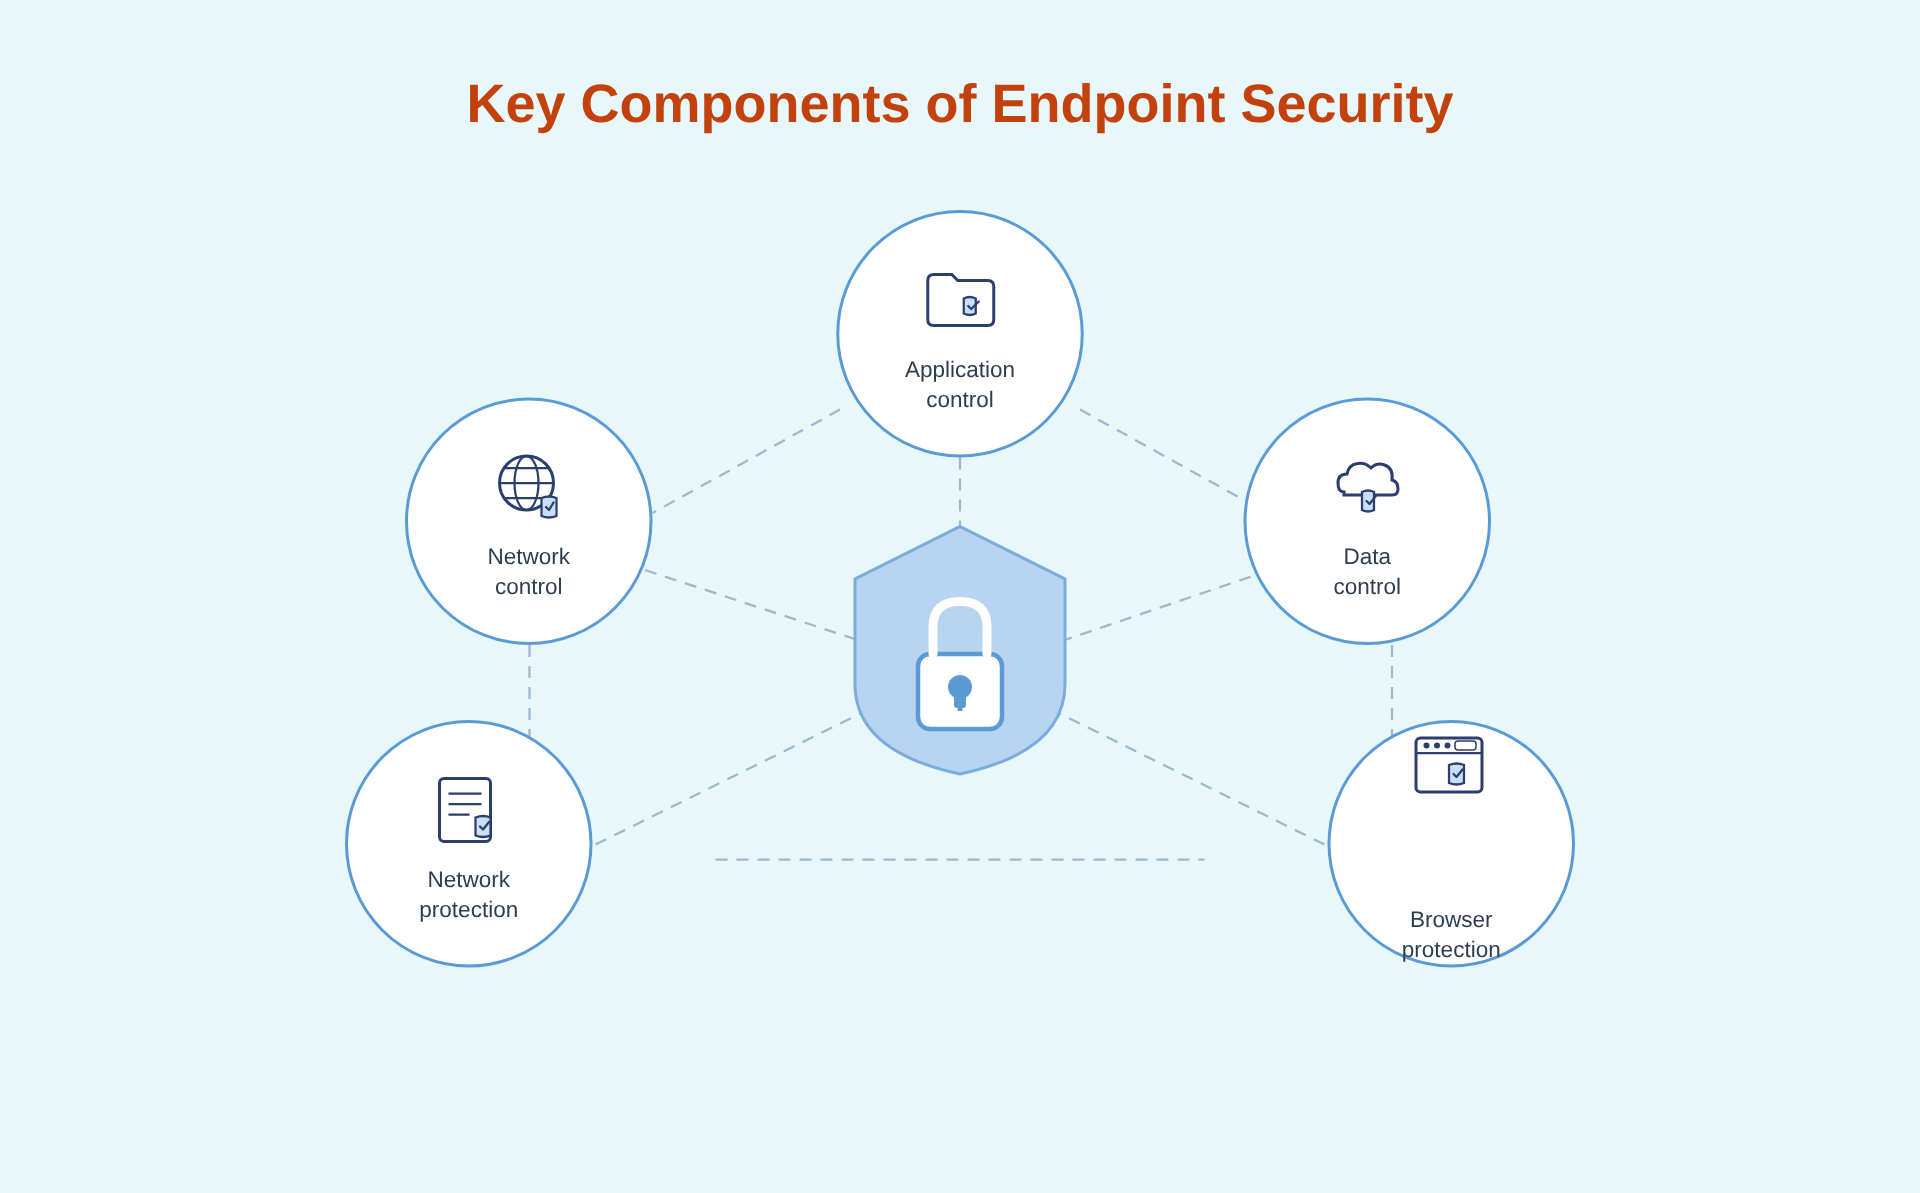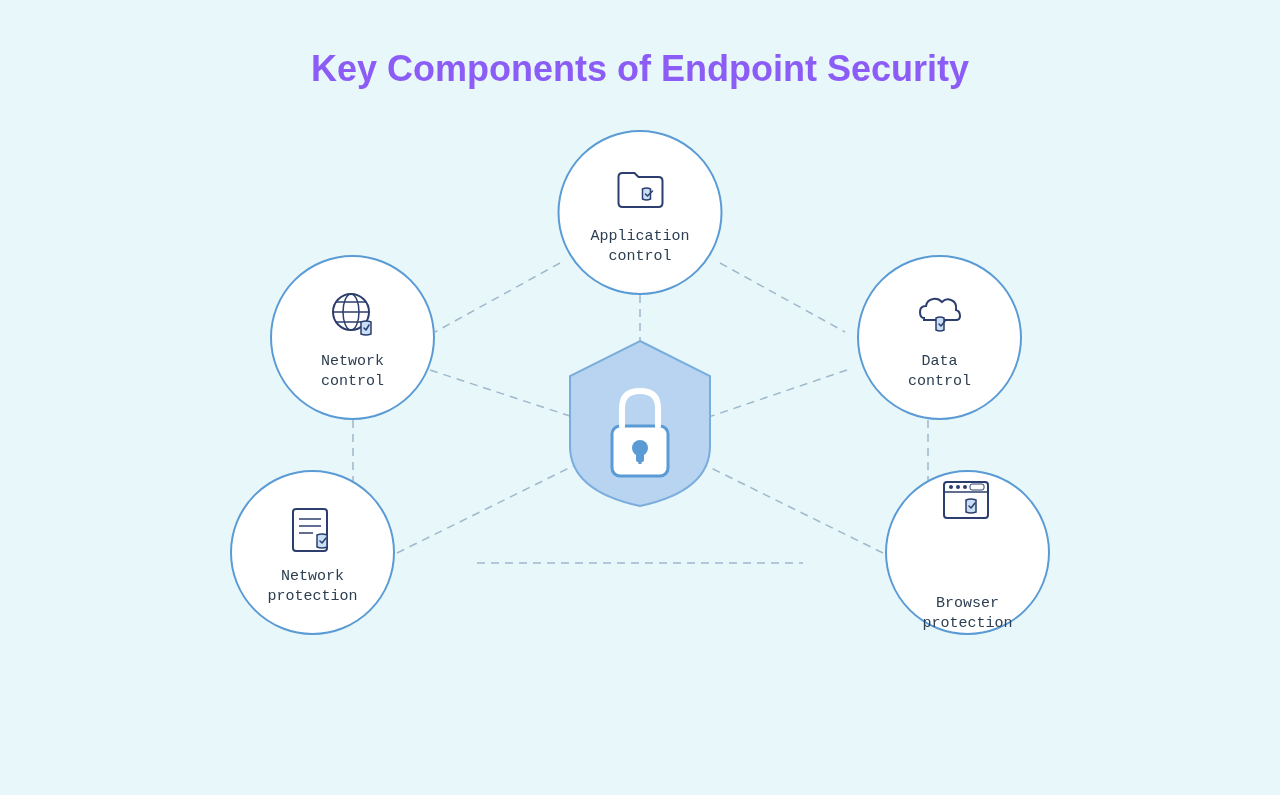--- a/index.html
+++ b/index.html
@@ -10,23 +10,23 @@
       font-family: 'Segoe UI', Arial, sans-serif;
       overflow: hidden;
       display: flex;
       flex-direction: column;
       align-items: center;
     }
 
     .title {
       font-size: 36px;
       font-weight: 700;
-      color: #8b5cf6;
+      color: #c2410c;
       margin-top: 48px;
-      margin-bottom: 10px;
+      margin-bottom: 20px;
       text-align: right;
     }
 
     .diagram-container {
       position: relative;
       width: 900px;
       height: 620px;
       margin-top: 10px;
     }
 
@@ -58,37 +58,36 @@
       height: 165px;
       border-radius: 50%;
       background: #ffffff;
       border: 2px solid #5b9bd5;
       display: flex;
       flex-direction: column;
       align-items: center;
       justify-content: center;
       z-index: 3;
       text-align: center;
-      font-family: Liberation Mono, monospace;
     }
 
     .node.top-center {
       left: 50%;
       top: 20px;
       transform: translateX(-50%);
       border-width: 2.5px;
     }
 
     .node.middle-left {
       left: 80px;
       top: 145px;
     }
 
     .node.middle-right {
-      right: 68px;
+      right: 96px;
       top: 145px;
       align-items: center;
     }
 
     .node.bottom-left {
       left: 40px;
       top: 360px;
     }
 
     .node.bottom-right {

